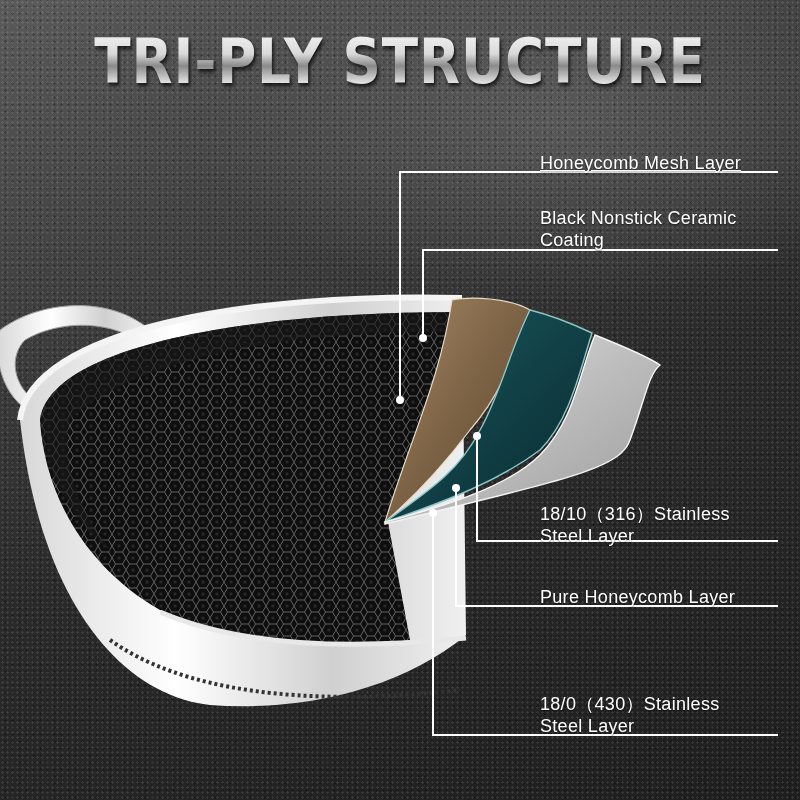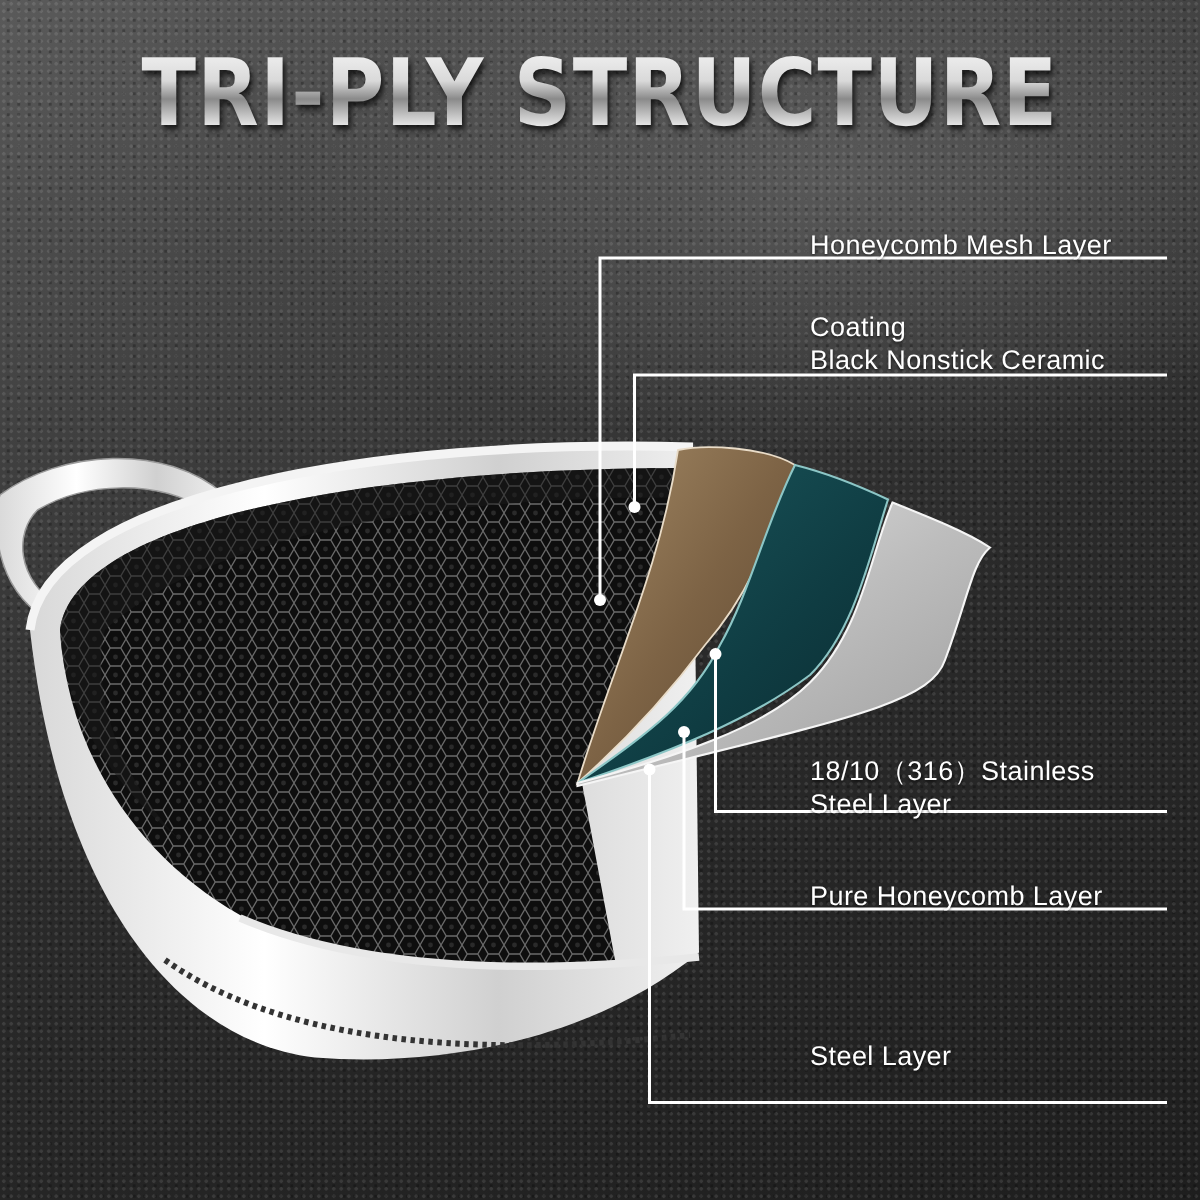--- a/index.html
+++ b/index.html
@@ -103,33 +103,34 @@
   </g>
   <g fill="#ffffff">
     <circle cx="400" cy="400" r="4"></circle>
     <circle cx="423" cy="338" r="4"></circle>
     <circle cx="477" cy="436" r="4"></circle>
     <circle cx="456" cy="488" r="4"></circle>
     <circle cx="433" cy="513" r="4"></circle>
   </g>
 </svg>
 
-<div class="label" style="left:540px; top:152px;">
+<div class="label" style="left:540px; top:152px;text-decoration:underline;">
   <div>Honeycomb Mesh Layer</div>
 </div>
 
 <div class="label" style="left:540px; top:207px;">
+  <div>Black Nonstick Ceramic</div>
   <div>Coating</div>
-  <div>Black Nonstick Ceramic</div>
 </div>
 
 <div class="label" style="left:540px; top:503px;">
   <div>18/10（316）Stainless</div>
   <div>Steel Layer</div>
 </div>
 
 <div class="label" style="left:540px; top:586px;">
   <div>Pure Honeycomb Layer</div>
 </div>
 
 <div class="label" style="left:540px; top:693px;">
+  <div>18/0（430）Stainless</div>
   <div>Steel Layer</div>
 </div>
 
 </body></html>

